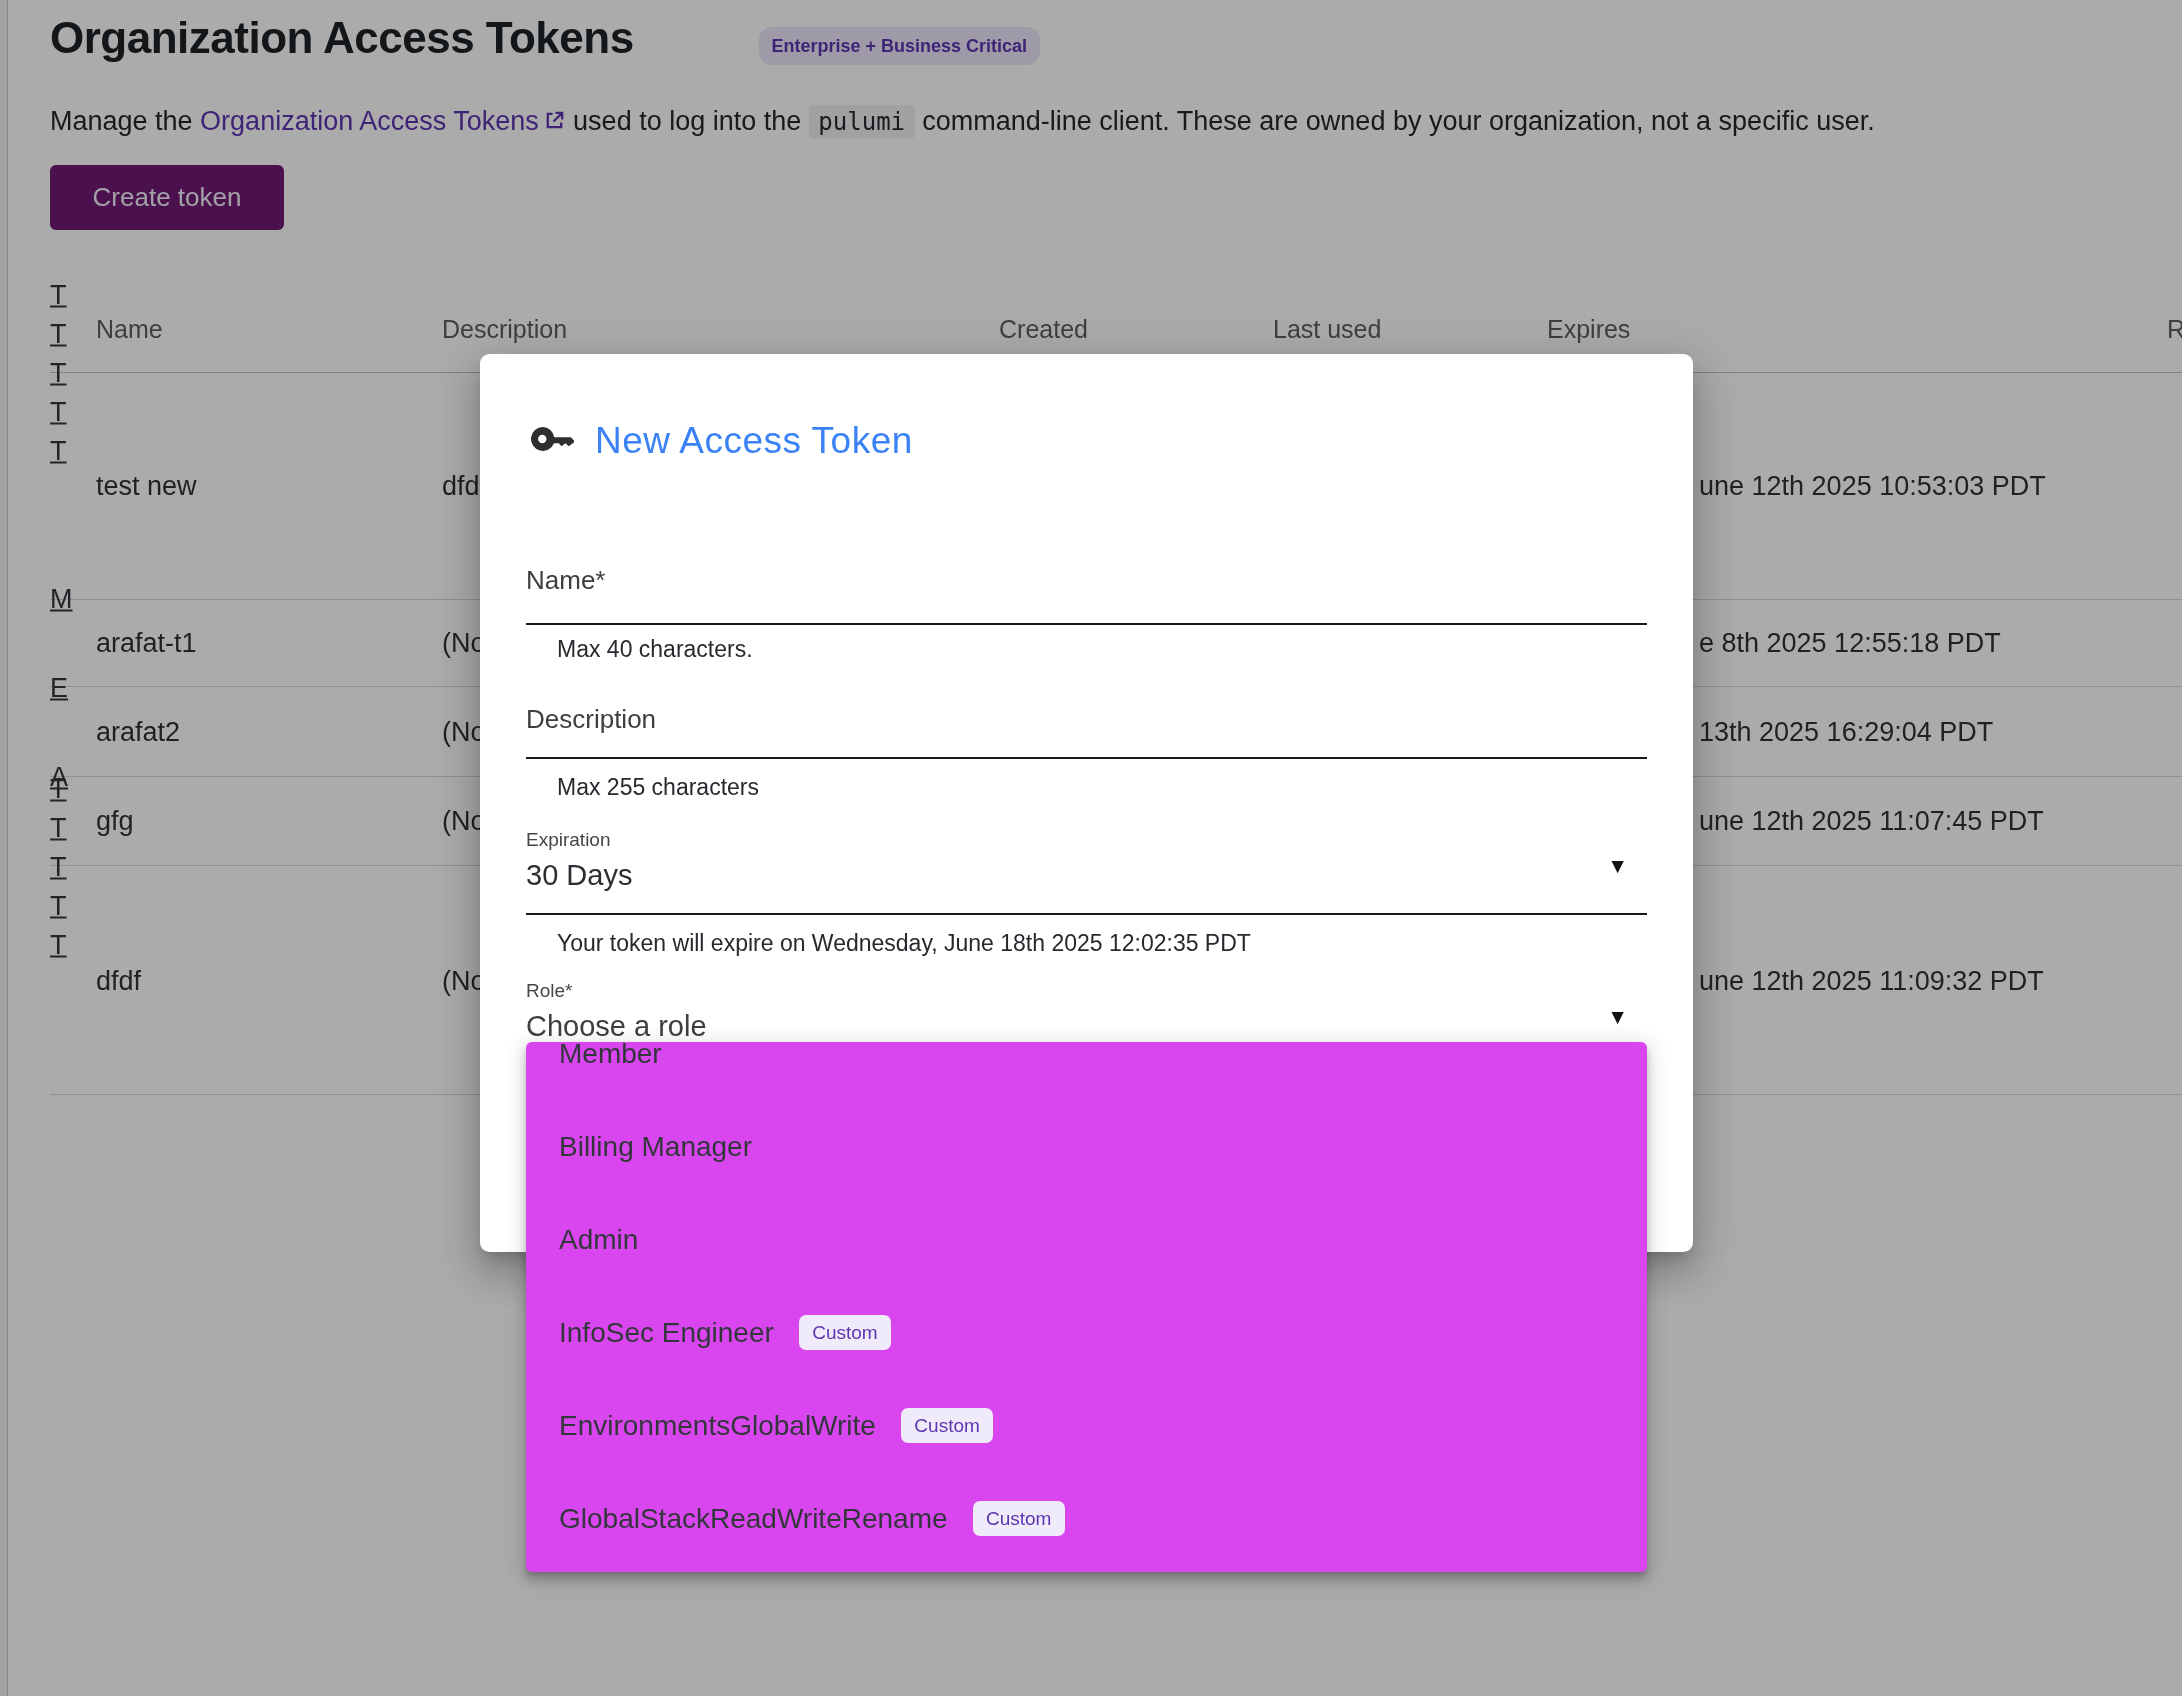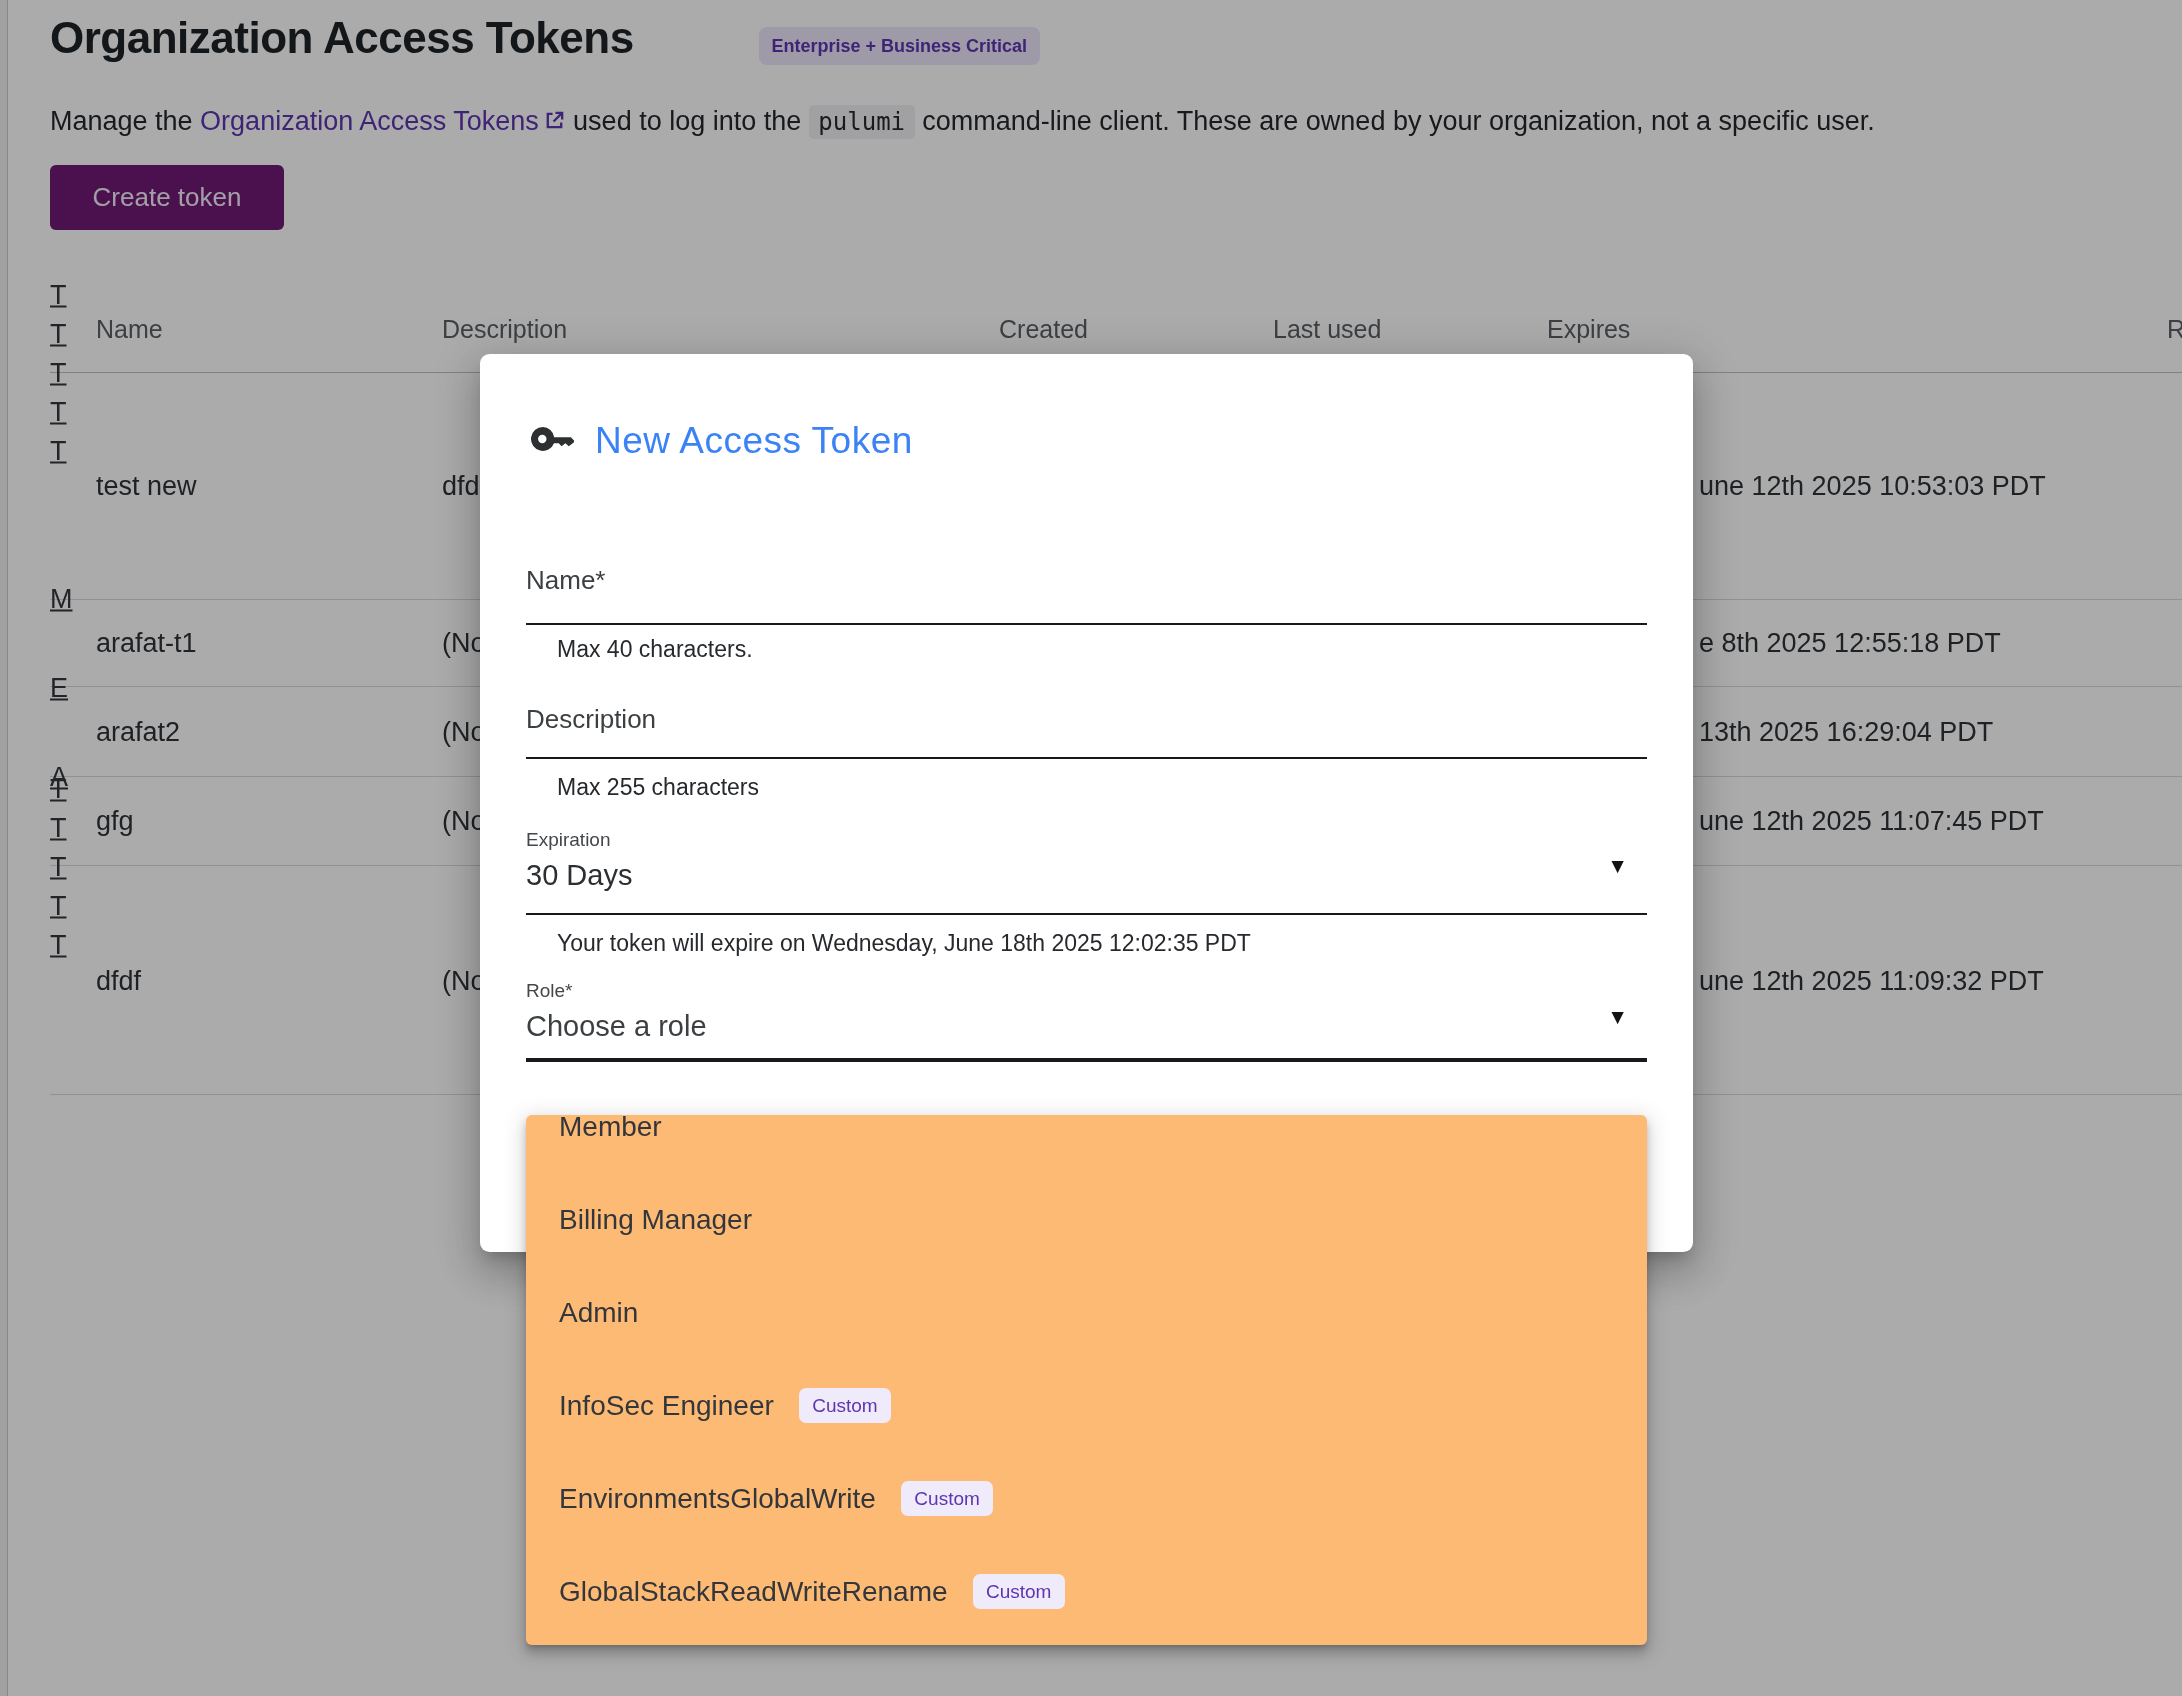--- a/index.html
+++ b/index.html
@@ -9,21 +9,21 @@
     background:#ffffff; position:relative; overflow:hidden;
     color:#2f3338;
   }
   
   .page { position:absolute; inset:0; background:#fff; }
   .left-gutter { position:absolute; left:0; top:0; width:7.7px; height:100%;
     background:#f0f0f0; border-right:1.9px solid #c9c9c9; }
   .page-title { position:absolute; left:50px; top:13.4px; font-size:44px; font-weight:600;
     color:#1f2328; letter-spacing:-0.5px; }
   .plan-badge { position:absolute; left:759px; top:27px; background:#ECE6F9; color:#5E35B1;
-    font-size:18px; font-weight:700; padding:8.6px 12.5px; border-radius:8px; }
+    font-size:18px; font-weight:700; padding:8.6px 12.5px; border-radius:13px; }
   .intro { position:absolute; left:50px; top:106px; font-size:27px; color:#25282c; }
   .intro a { color:#5E35B1; text-decoration:none; }
   .ext-ico { display:inline-block; vertical-align:-1.9px; margin-left:3.8px; }
   .code-chip { font-family:"DejaVu Sans Mono","Liberation Mono",monospace; font-size:24px;
     background:#f1f1f3; border-radius:4.8px; padding:2.9px 9.6px; color:#26292d; }
   .create-btn { position:absolute; left:50px; top:165px; width:234px; height:65px;
     background:#701a75; color:#f2eff8; font-size:26px; border:none; border-radius:5.8px;
     font-family:inherit; }
   
   .thead { position:absolute; left:50px; right:0; top:298px; height:75px;
@@ -49,22 +49,22 @@
   .fld { position:absolute; left:46px; width:1121px; }
   .fld-label-big { font-size:26px; color:#3c4043; }
   .fld-label-small { font-size:19px; color:#44474a; }
   .fld-value { font-size:29px; color:#2b2e32; margin-top:7.7px; }
   .fld-value.placeholder { color:#3c4043; }
   .underline { position:absolute; left:46px; width:1121px; height:1.9px; background:#17191c; }
   .underline.thick { height:3.8px; }
   .helper { position:absolute; left:77px; font-size:23px; color:#26292d; white-space:nowrap; }
   .caret { position:absolute; right:65px; font-size:21px; color:#111417; }
   
-  .dropdown { position:absolute; left:526px; top:1115px; width:1121px; height:530px;
-    background:#fdba74; border-radius:5.8px; overflow:hidden;
+  .dropdown { position:absolute; left:526px; top:1042px; width:1121px; height:530px;
+    background:#d946ef; border-radius:5.8px; overflow:hidden;
     box-shadow:0 7.7px 9.6px 1px rgba(0,0,0,.14),0 4.8px 21px 3.8px rgba(0,0,0,.12),0 4.8px 4.8px -2.9px rgba(0,0,0,.2); }
   .dd-list { margin-top:-35px; }
   .dd-item { height:93px; display:flex; align-items:center; padding-left:33px;
     font-size:28px; color:#33373b; gap:25px; }
   .custom-badge { background:#F0EBFB; color:#5E35B1; font-size:19px; padding:6.7px 13.4px;
     border-radius:7px; }
 </style>
 </head>
 <body>
 

